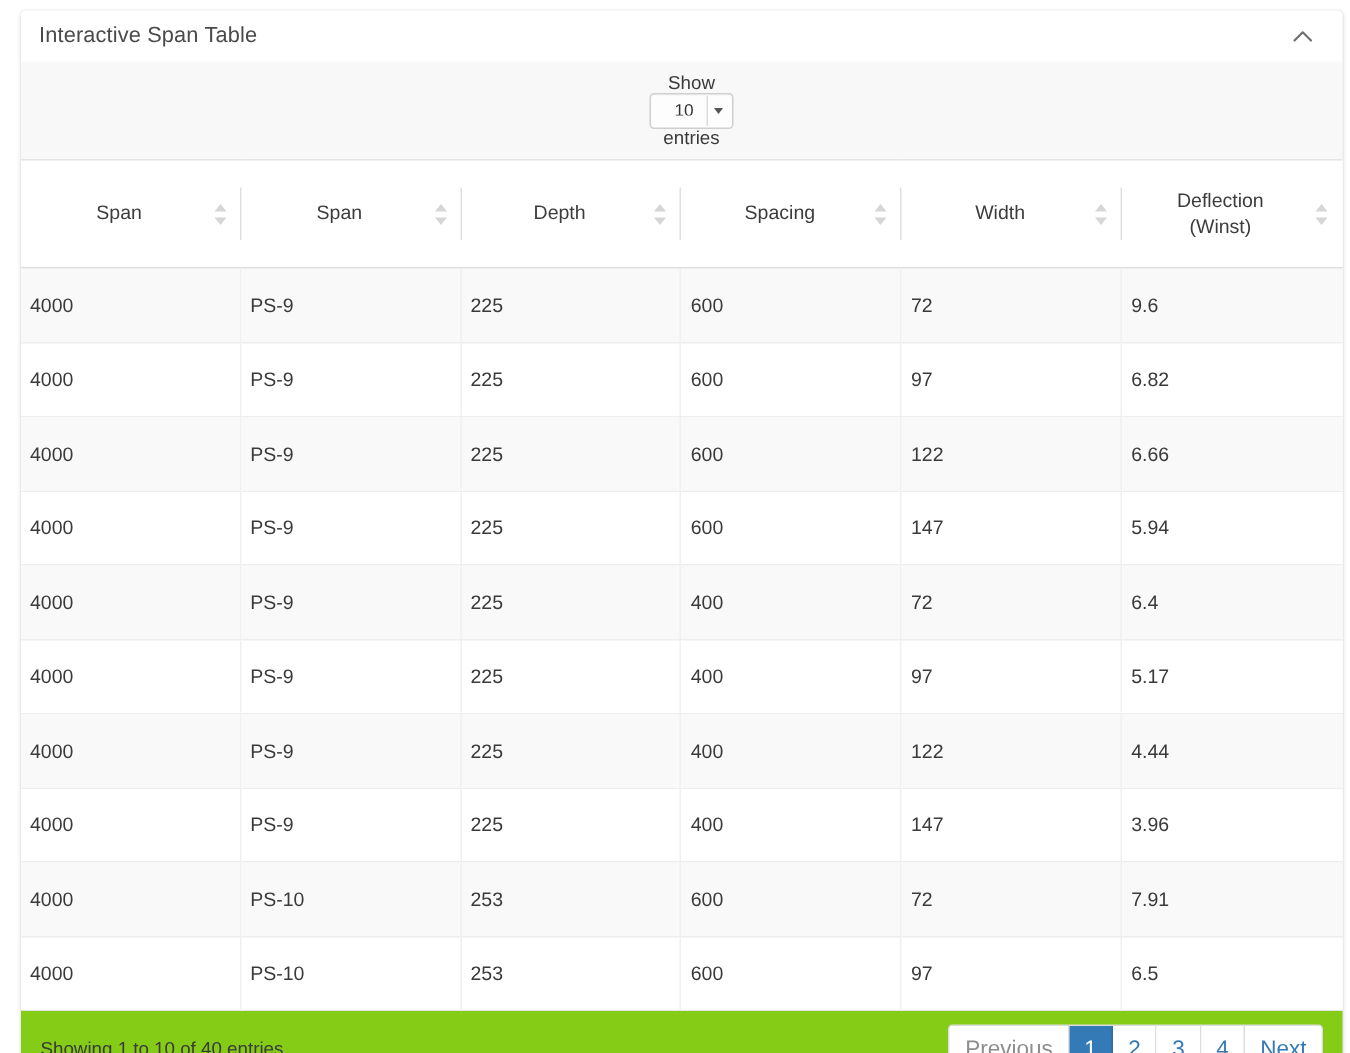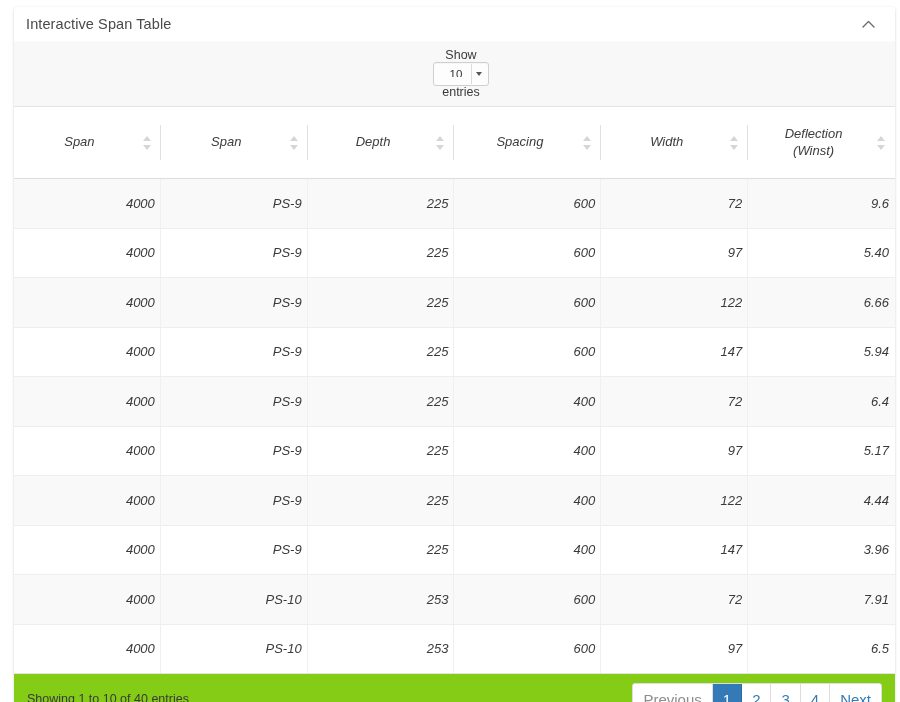--- a/index.html
+++ b/index.html
@@ -120,21 +120,20 @@
     background: #dcdcdc;
     pointer-events: none;
   }
 
   
   table.dt {
     width: 100%;
     border-collapse: collapse;
     table-layout: fixed;
     background: #ffffff;
-    font-style: italic;
   }
   table.dt thead th {
     position: relative;
     height: 72px;
     background: #ffffff;
     border-top: 1px solid #e4e4e4;
     border-bottom: 1px solid #dddddd;
     font-size: 13px;
     font-weight: 400;
     color: #3c3c3c;
@@ -174,21 +173,21 @@
     top: 1px;
     border-bottom: 5px solid #d6d6d6;
   }
   .sort-ind i.down {
     bottom: 1px;
     border-top: 5px solid #d6d6d6;
   }
 
   table.dt tbody td {
     height: 49.5px;
-    text-align: right;
+    text-align: left;
     vertical-align: middle;
     font-size: 13px;
     color: #3a3a3a;
     border-bottom: 1px solid #eeeeee;
     position: relative;
     padding: 0 6px;
   }
   table.dt tbody tr.odd td { background: #f9f9f9; }
   table.dt tbody tr.even td { background: #ffffff; }
   table.dt tbody td .td-sep {
@@ -317,21 +316,21 @@
             <td><span>600</span><span class="td-sep"></span></td>
             <td><span>72</span><span class="td-sep"></span></td>
             <td><span>9.6</span><span class="td-sep"></span></td>
           </tr>
           <tr class="even">
             <td><span>4000</span><span class="td-sep"></span></td>
             <td><span>PS-9</span><span class="td-sep"></span></td>
             <td><span>225</span><span class="td-sep"></span></td>
             <td><span>600</span><span class="td-sep"></span></td>
             <td><span>97</span><span class="td-sep"></span></td>
-            <td><span>5.40</span><span class="td-sep"></span></td>
+            <td><span>6.82</span><span class="td-sep"></span></td>
           </tr>
           <tr class="odd">
             <td><span>4000</span><span class="td-sep"></span></td>
             <td><span>PS-9</span><span class="td-sep"></span></td>
             <td><span>225</span><span class="td-sep"></span></td>
             <td><span>600</span><span class="td-sep"></span></td>
             <td><span>122</span><span class="td-sep"></span></td>
             <td><span>6.66</span><span class="td-sep"></span></td>
           </tr>
           <tr class="even">

